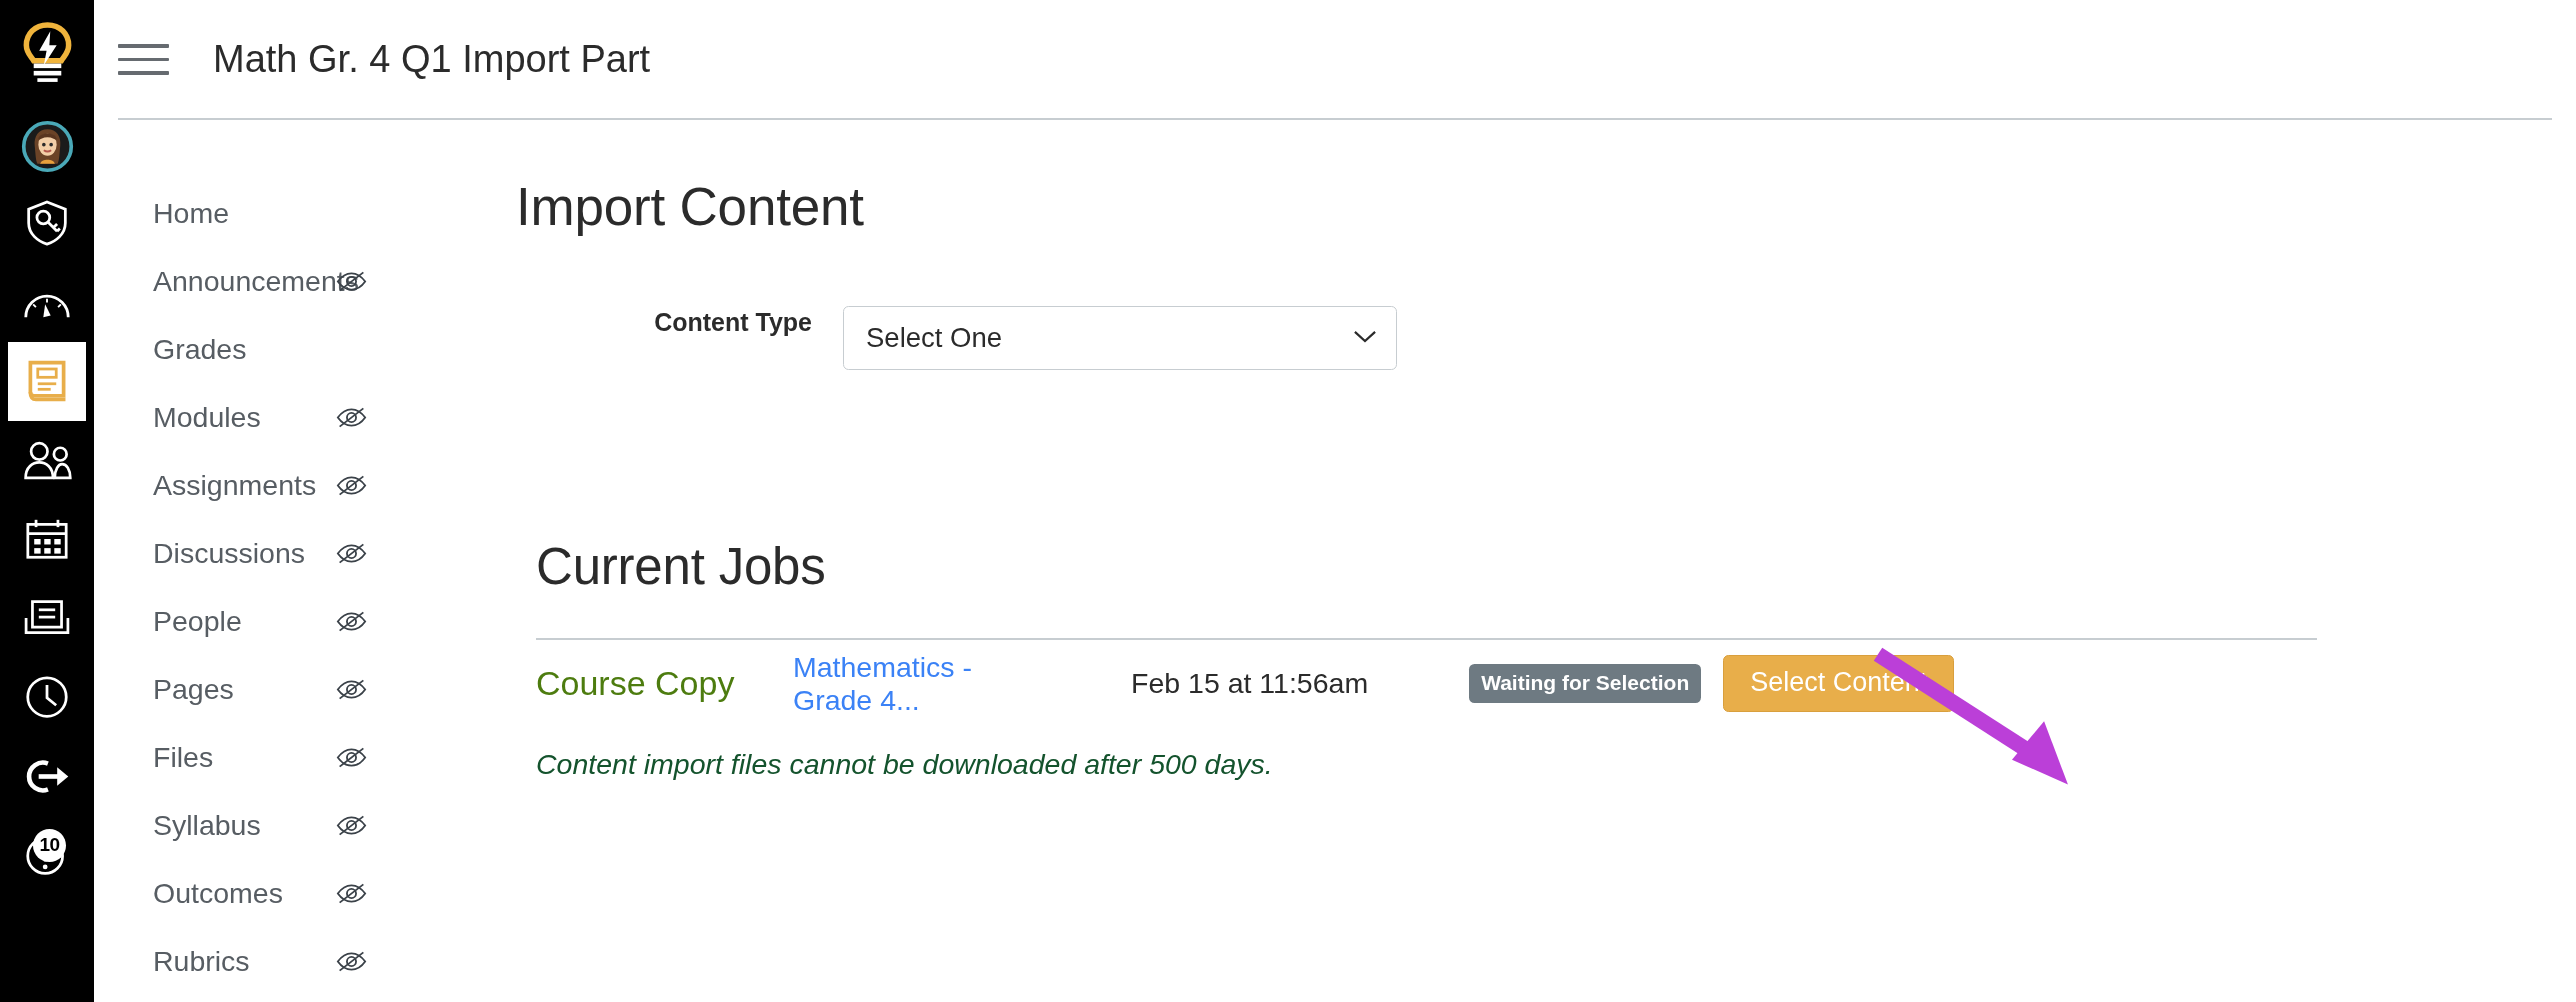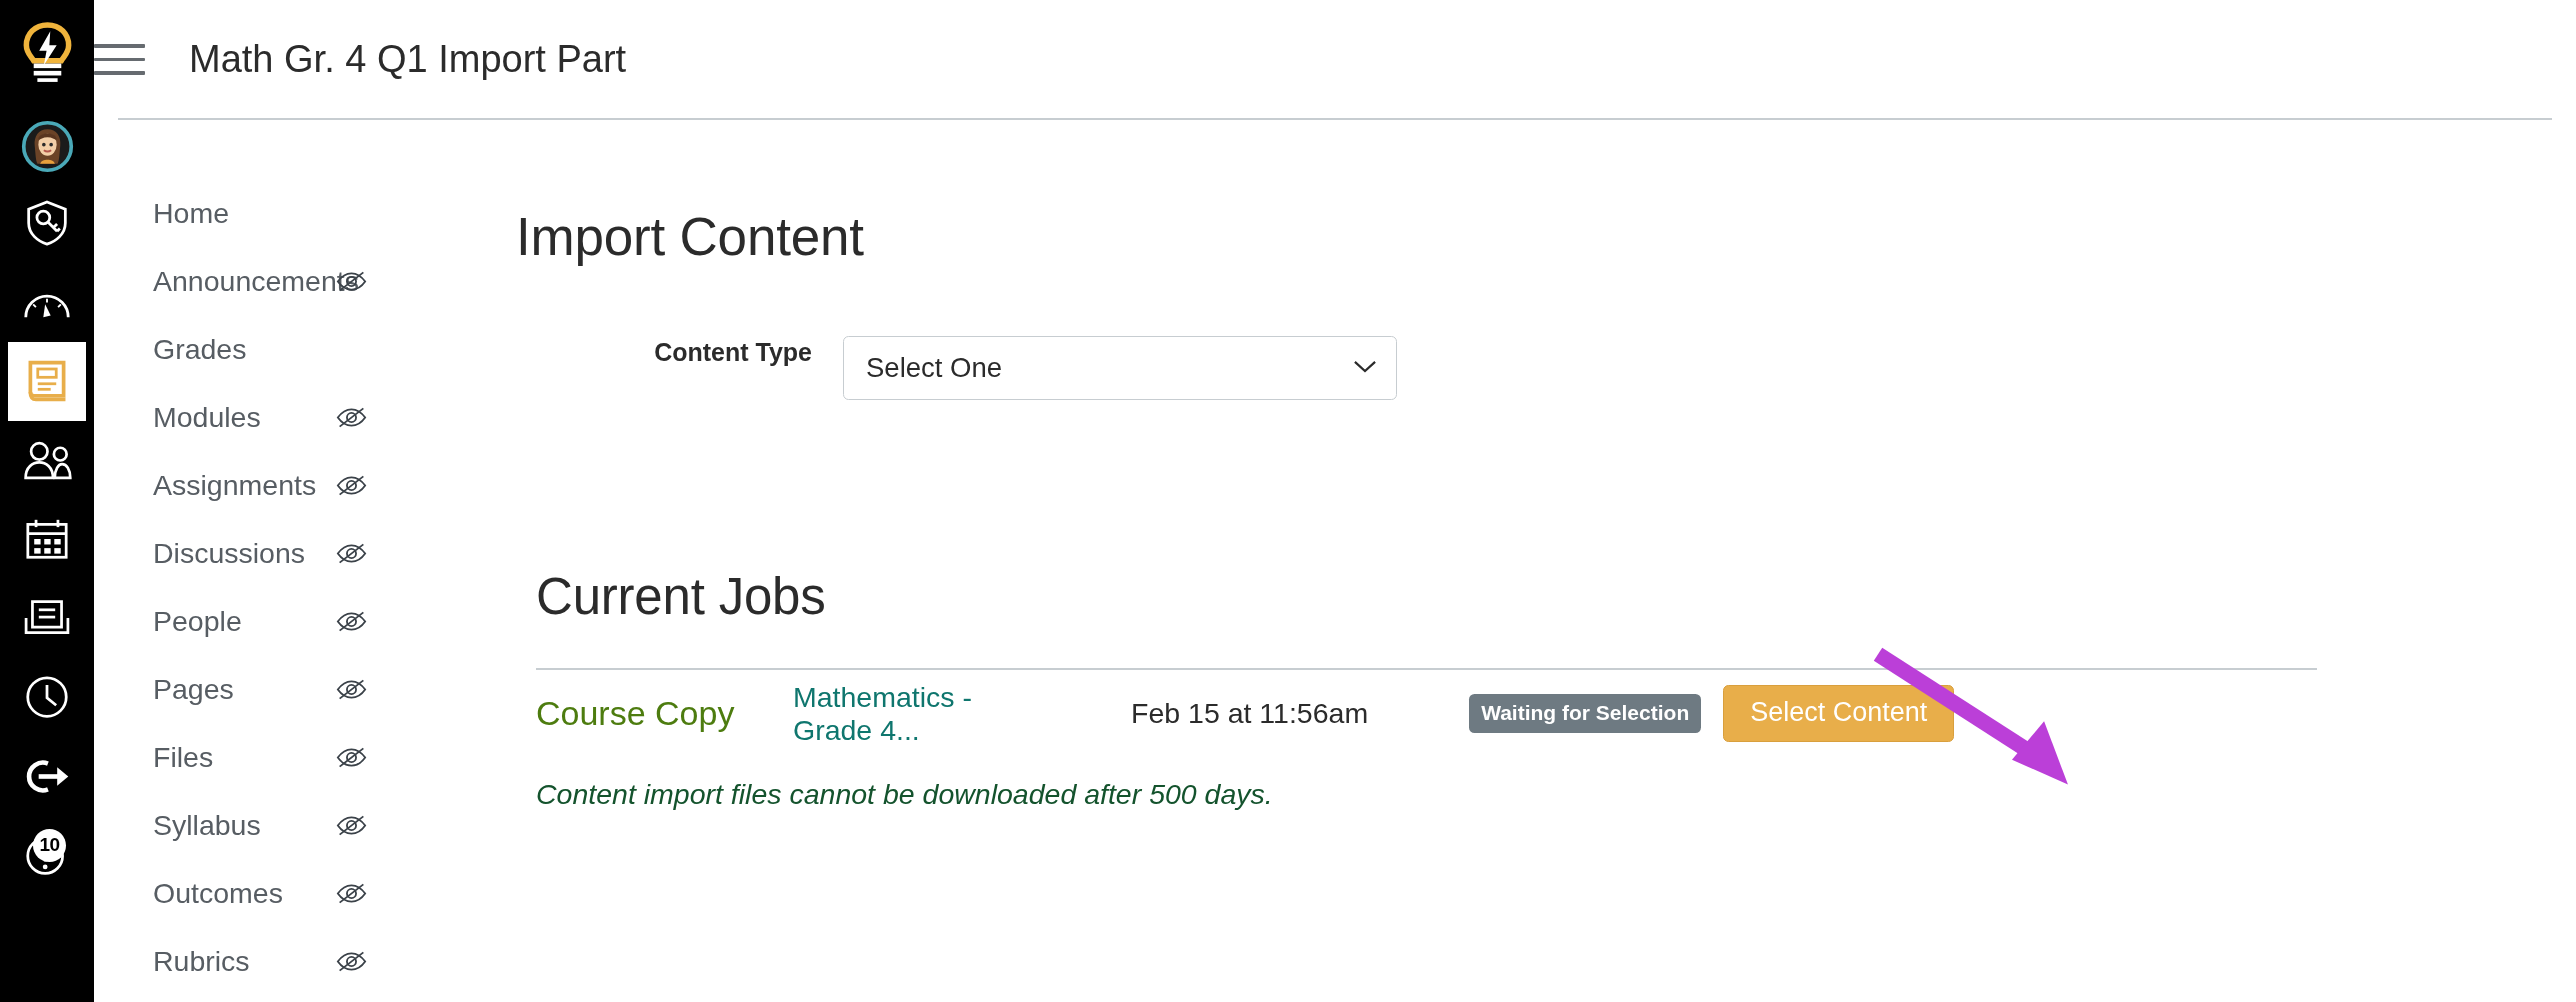--- a/index.html
+++ b/index.html
@@ -37,20 +37,21 @@
     font-size: 19px; font-weight: 700;
     display:flex; align-items:center; justify-content:center;
     letter-spacing: -0.5px;
   }
 
   
   .rightpane { flex: 1 1 auto; position: relative; height: 1002px; }
   .course-header {
     height: 119px;
     display: flex; align-items: center;
+    padding-left: 24px;
     position: relative;
     text-align: right;
   }
   .hamburger {
     width: 51px; height: 42px;
     display: flex; flex-direction: column; justify-content: space-between;
     padding: 5.5px 0;
     cursor: pointer;
   }
   .hamburger span { display:block; height: 3.7px; background: #666b70; border-radius: 0.9px; width: 51px; }
@@ -90,21 +91,21 @@
     position: absolute;
     right: 136px;
     top: 50%; transform: translateY(-50%);
     width: 31px; height: 31px;
     display:flex; align-items:center; justify-content:center;
   }
 
   
   .content {
     flex: 1 1 auto;
-    padding-top: 87px;
+    padding-top: 57px;
     position: relative;
   }
   .page-title {
     font-size: 53px;
     font-weight: 400;
     color: #2b2b2b;
     margin-left: 13px;
     letter-spacing: -0.2px;
   }
 
@@ -156,21 +157,21 @@
   }
 
   .job-row {
     margin-left: 33px;
     width: 1781px;
     height: 88px;
     display: flex; align-items: center;
     position: relative;
   }
   .job-type { font-size: 34px; color: #4d7c0f; width: 257px; }
-  .job-source { font-size: 28.5px; color: #0f766e; width: 257px; margin-left: 0px; }
+  .job-source { font-size: 28.5px; color: #3b82f6; width: 257px; margin-left: 0px; }
   .job-date { font-size: 28.5px; color: #2b2b2b; margin-left: 81px; white-space: nowrap; }
   .job-status {
     margin-left: 101px;
     background: #6e7a82;
     color: #ffffff;
     font-size: 21px;
     font-weight: 700;
     border-radius: 5.5px;
     padding: 6.4px 12px 8.3px 12px;
     white-space: nowrap;

